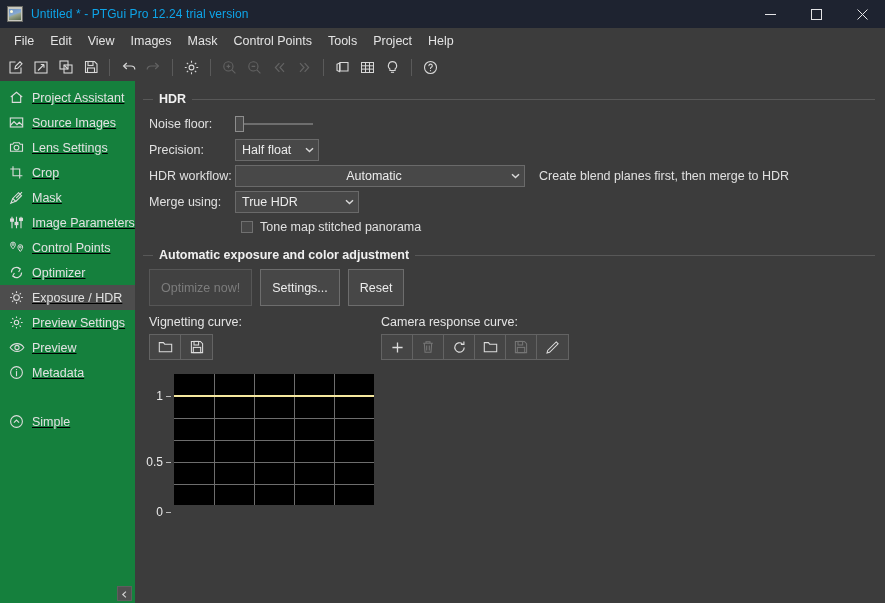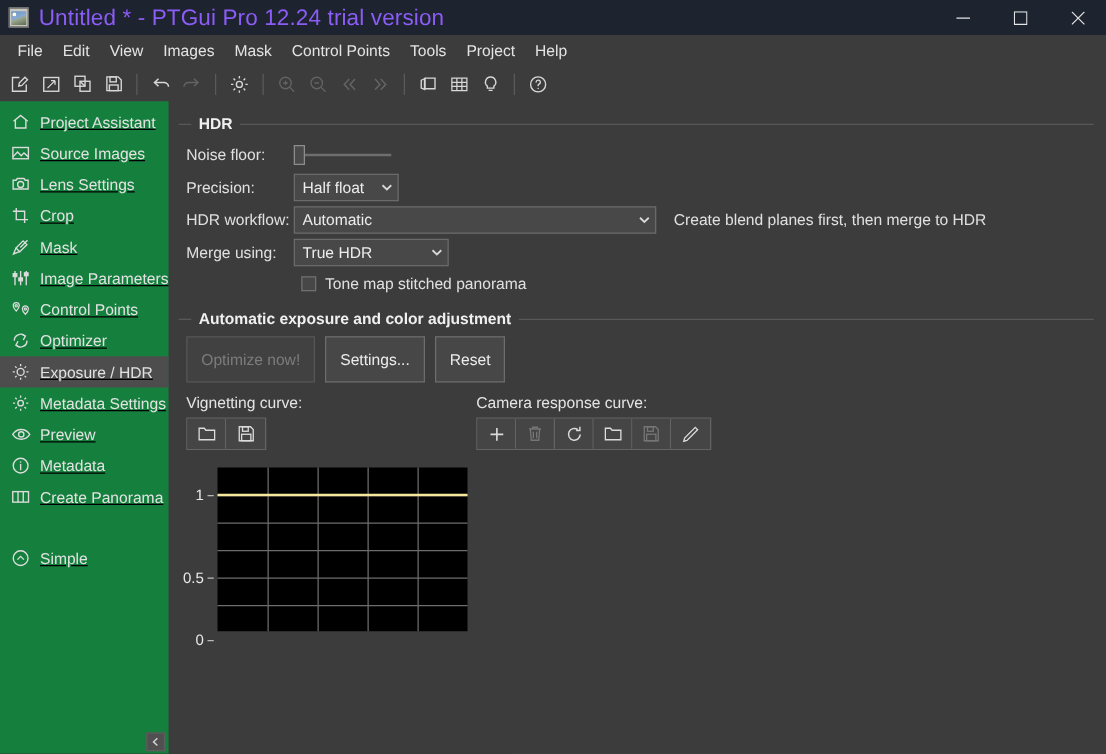--- a/index.html
+++ b/index.html
@@ -15,21 +15,21 @@
   
   .titlebar {
     height: 28px; background: #1e2330;
     display: flex; align-items: center;
     position: relative;
   }
   .title-icon { width: 16px; height: 16px; margin-left: 7px; margin-right: 8px; position: relative; flex: 0 0 auto; }
   .title-icon .frame { position:absolute; inset:0; background:#c8c8c0; border:1px solid #6b6b66; }
   .title-icon .pic { position:absolute; left:2px; top:3px; right:2px; bottom:2px; background:linear-gradient(160deg,#6c93c4 0%,#87a9d2 45%,#9aa68e 55%,#5c6b52 100%); }
   .title-icon .dot { position:absolute; left:3px; top:4px; width:3px; height:3px; border-radius:50%; background:#fdfbe0; }
-  .title-text { color: #8b5cf6; font-size: 18px; letter-spacing: .1px; }
+  .title-text { color: #0ea5e9; font-size: 12px; letter-spacing: .1px; }
   .win-controls { position: absolute; right: 0; top: 0; height: 28px; display: flex; }
   .win-btn {
     width: 46px; height: 28px; display:flex; align-items:center; justify-content:center;
     color:#e4e4e6;
   }
   .win-btn svg { display:block; }
 
   
   .menubar {
     height: 25px; background:#3c3c3c; display:flex; align-items:center;
@@ -93,21 +93,21 @@
 
   
   .combo {
     height:22px; background:#484848; border:1px solid #6a6a6a;
     display:flex; align-items:center; color:#ececec; font-size:12.5px;
     padding: 0 0 0 6px; position:relative;
   }
   .combo .cval { flex:1; white-space:nowrap; overflow:hidden; }
   .combo .arrow { width:18px; display:flex; align-items:center; justify-content:center; color:#d9d9d9; }
   .combo.precision { width:84px; }
-  .combo.workflow { width:290px; }
+  .combo.workflow { width:290px;text-align:center; }
   .combo.merge { width:124px; }
 
   .hint { color:#e0e0e0; font-size:12.5px; margin-left:14px; white-space:nowrap; }
 
   
   .cbrow { display:flex; align-items:center; height:24px; padding-left:98px; gap:7px; }
   .cbox { width:12px; height:12px; background:#474747; border:1px solid #707070; }
   .cblabel { color:#e0e0e0; font-size:12.5px; }
 
   
@@ -382,21 +382,21 @@
         <span>Exposure / HDR</span>
       </div>
 
       <div class="nav-item">
         <span class="nico">
           <svg width="15" height="15" viewBox="0 0 15 15" fill="none" stroke="currentColor" stroke-width="1.1">
               <circle cx="7.5" cy="7.5" r="2.2"></circle>
               <path d="M7.5 1.4v1.7M7.5 11.9v1.7M1.4 7.5h1.7M11.9 7.5h1.7M3.2 3.2l1.2 1.2M10.6 10.6l1.2 1.2M11.8 3.2l-1.2 1.2M4.4 10.6 3.2 11.8"></path>
             </svg>
         </span>
-        <span>Metadata Settings</span>
+        <span>Preview Settings</span>
       </div>
 
       <div class="nav-item">
         <span class="nico">
           <svg width="16" height="15" viewBox="0 0 16 15" fill="none" stroke="currentColor" stroke-width="1.1">
               <path d="M1.2 7.5S3.7 3.6 8 3.6s6.8 3.9 6.8 3.9-2.5 3.9-6.8 3.9S1.2 7.5 1.2 7.5z"></path>
               <circle cx="8" cy="7.5" r="2.1"></circle>
             </svg>
         </span>
         <span>Preview</span>
@@ -406,29 +406,20 @@
         <span class="nico">
           <svg width="15" height="15" viewBox="0 0 15 15" fill="none" stroke="currentColor" stroke-width="1.1">
               <circle cx="7.5" cy="7.5" r="5.9"></circle>
               <path d="M7.5 6.6v4.1" stroke-linecap="round"></path>
               <circle cx="7.5" cy="4.6" r="0.65" fill="currentColor" stroke="none"></circle>
             </svg>
         </span>
         <span>Metadata</span>
       </div>
 
-      <div class="nav-item">
-        <span class="nico">
-          <svg width="15" height="15" viewBox="0 0 15 15" fill="none" stroke="currentColor" stroke-width="1.1">
-              <rect x="1.2" y="3.3" width="12.6" height="8.4"></rect>
-              <path d="M5.4 3.3v8.4M9.6 3.3v8.4"></path>
-            </svg>
-        </span>
-        <span>Create Panorama</span>
-      </div>
 
       <div class="nav-gap"></div>
 
       <div class="nav-item">
         <span class="nico">
           <svg width="15" height="15" viewBox="0 0 15 15" fill="none" stroke="currentColor" stroke-width="1.1">
               <circle cx="7.5" cy="7.5" r="5.9"></circle>
               <path d="M4.9 8.7 7.5 6.1l2.6 2.6"></path>
             </svg>
         </span>

